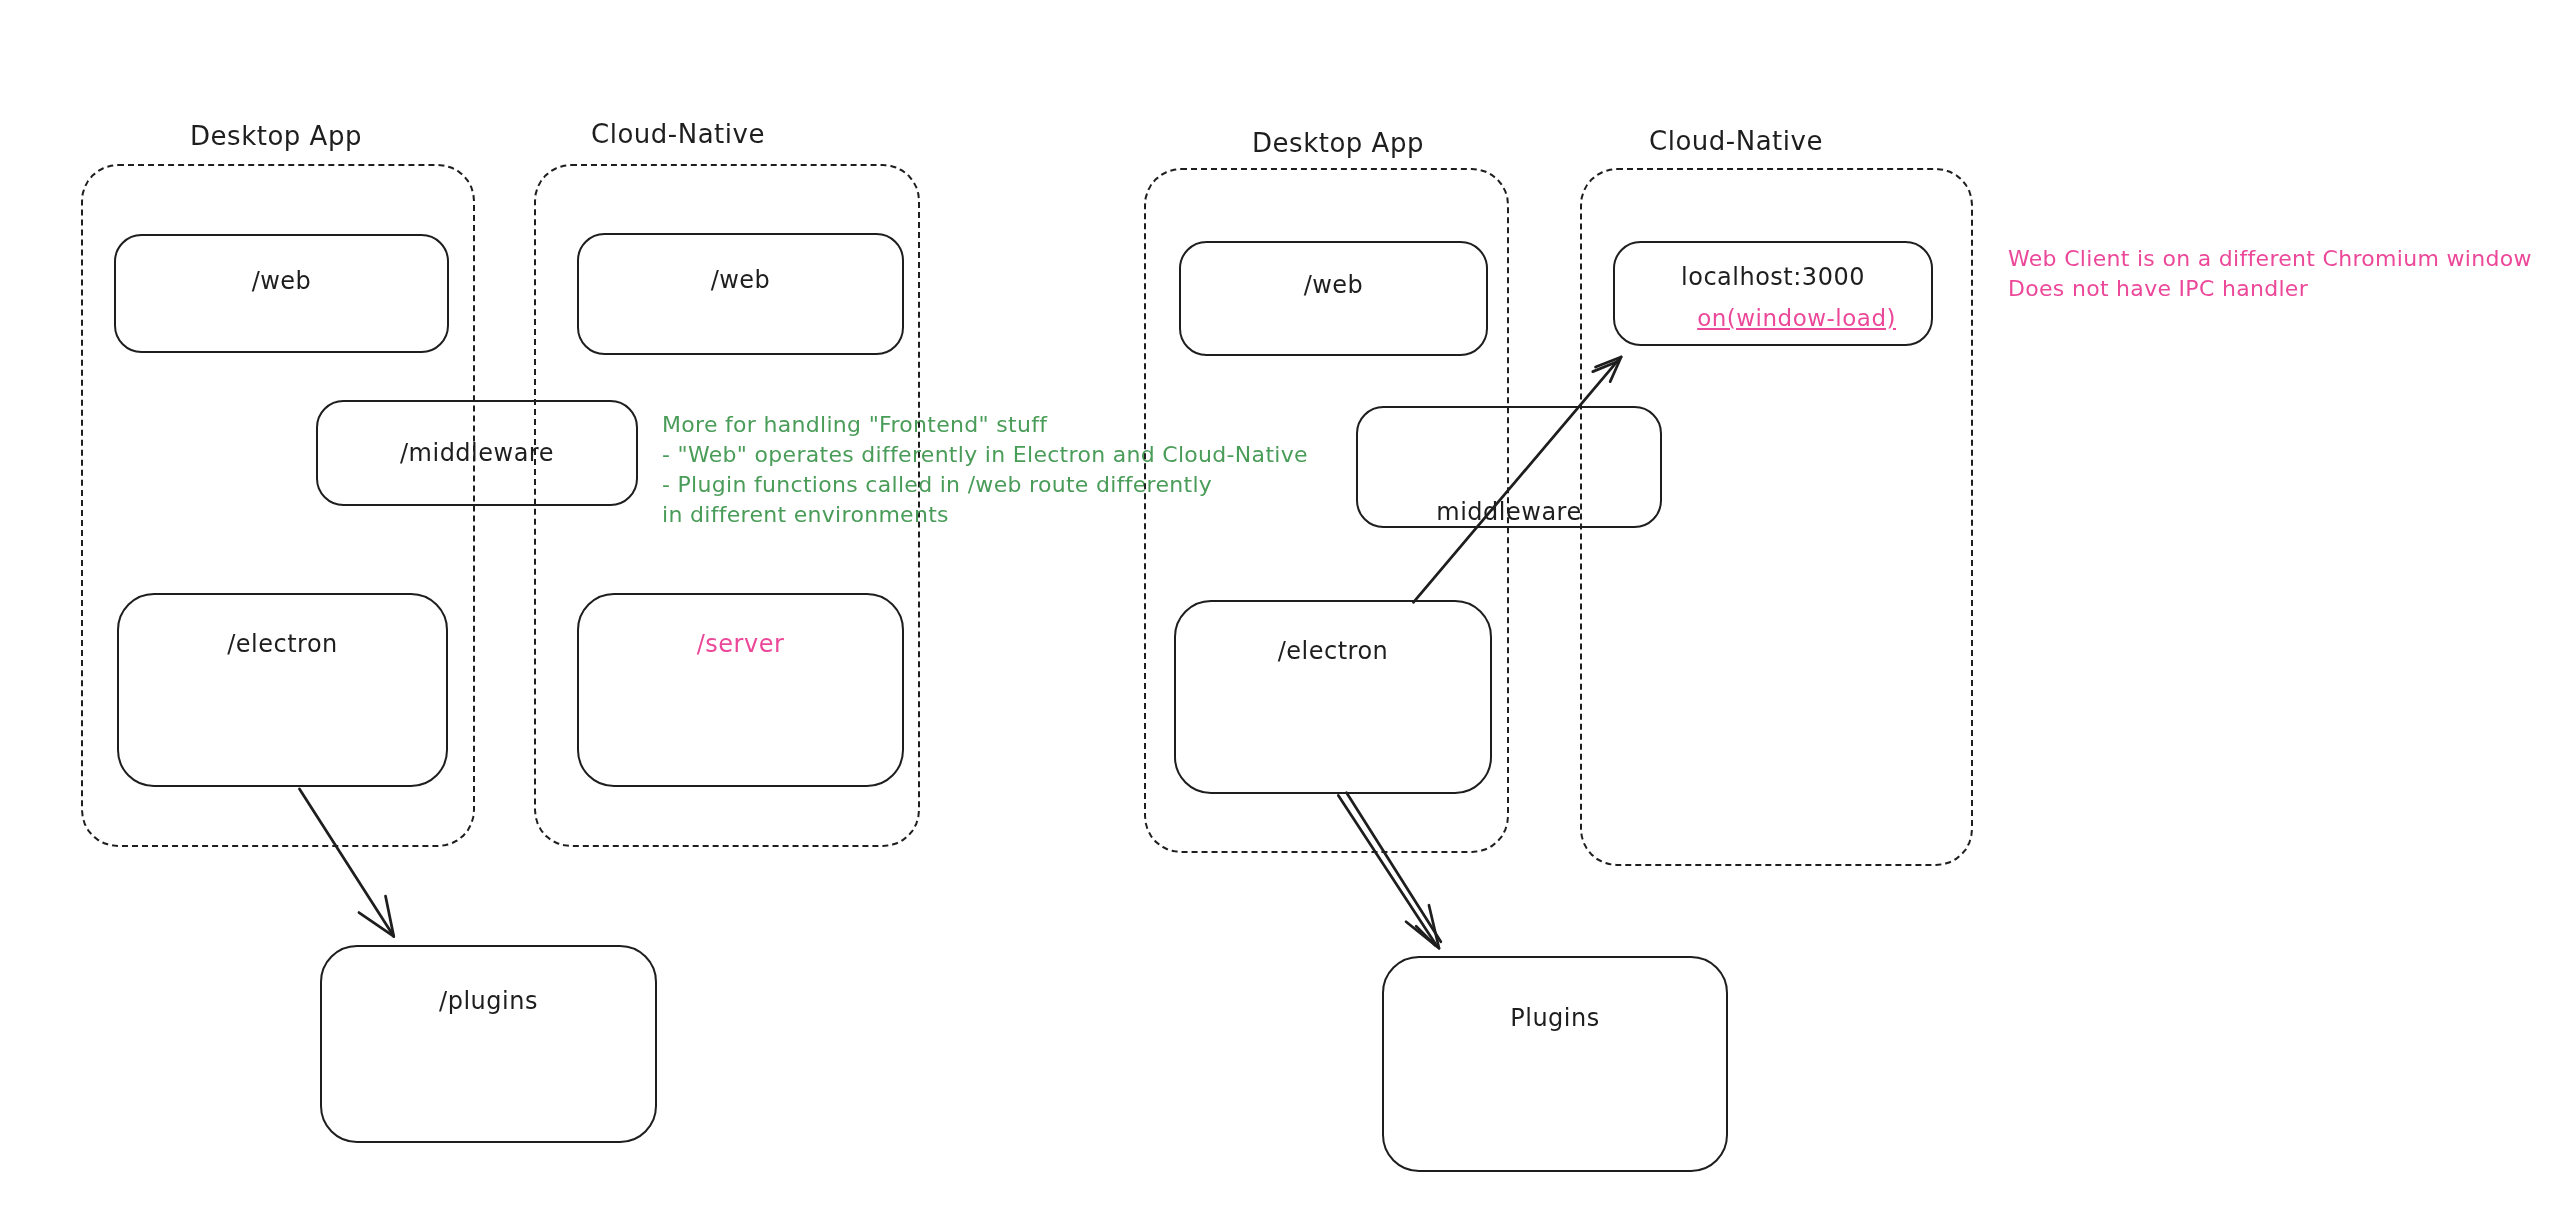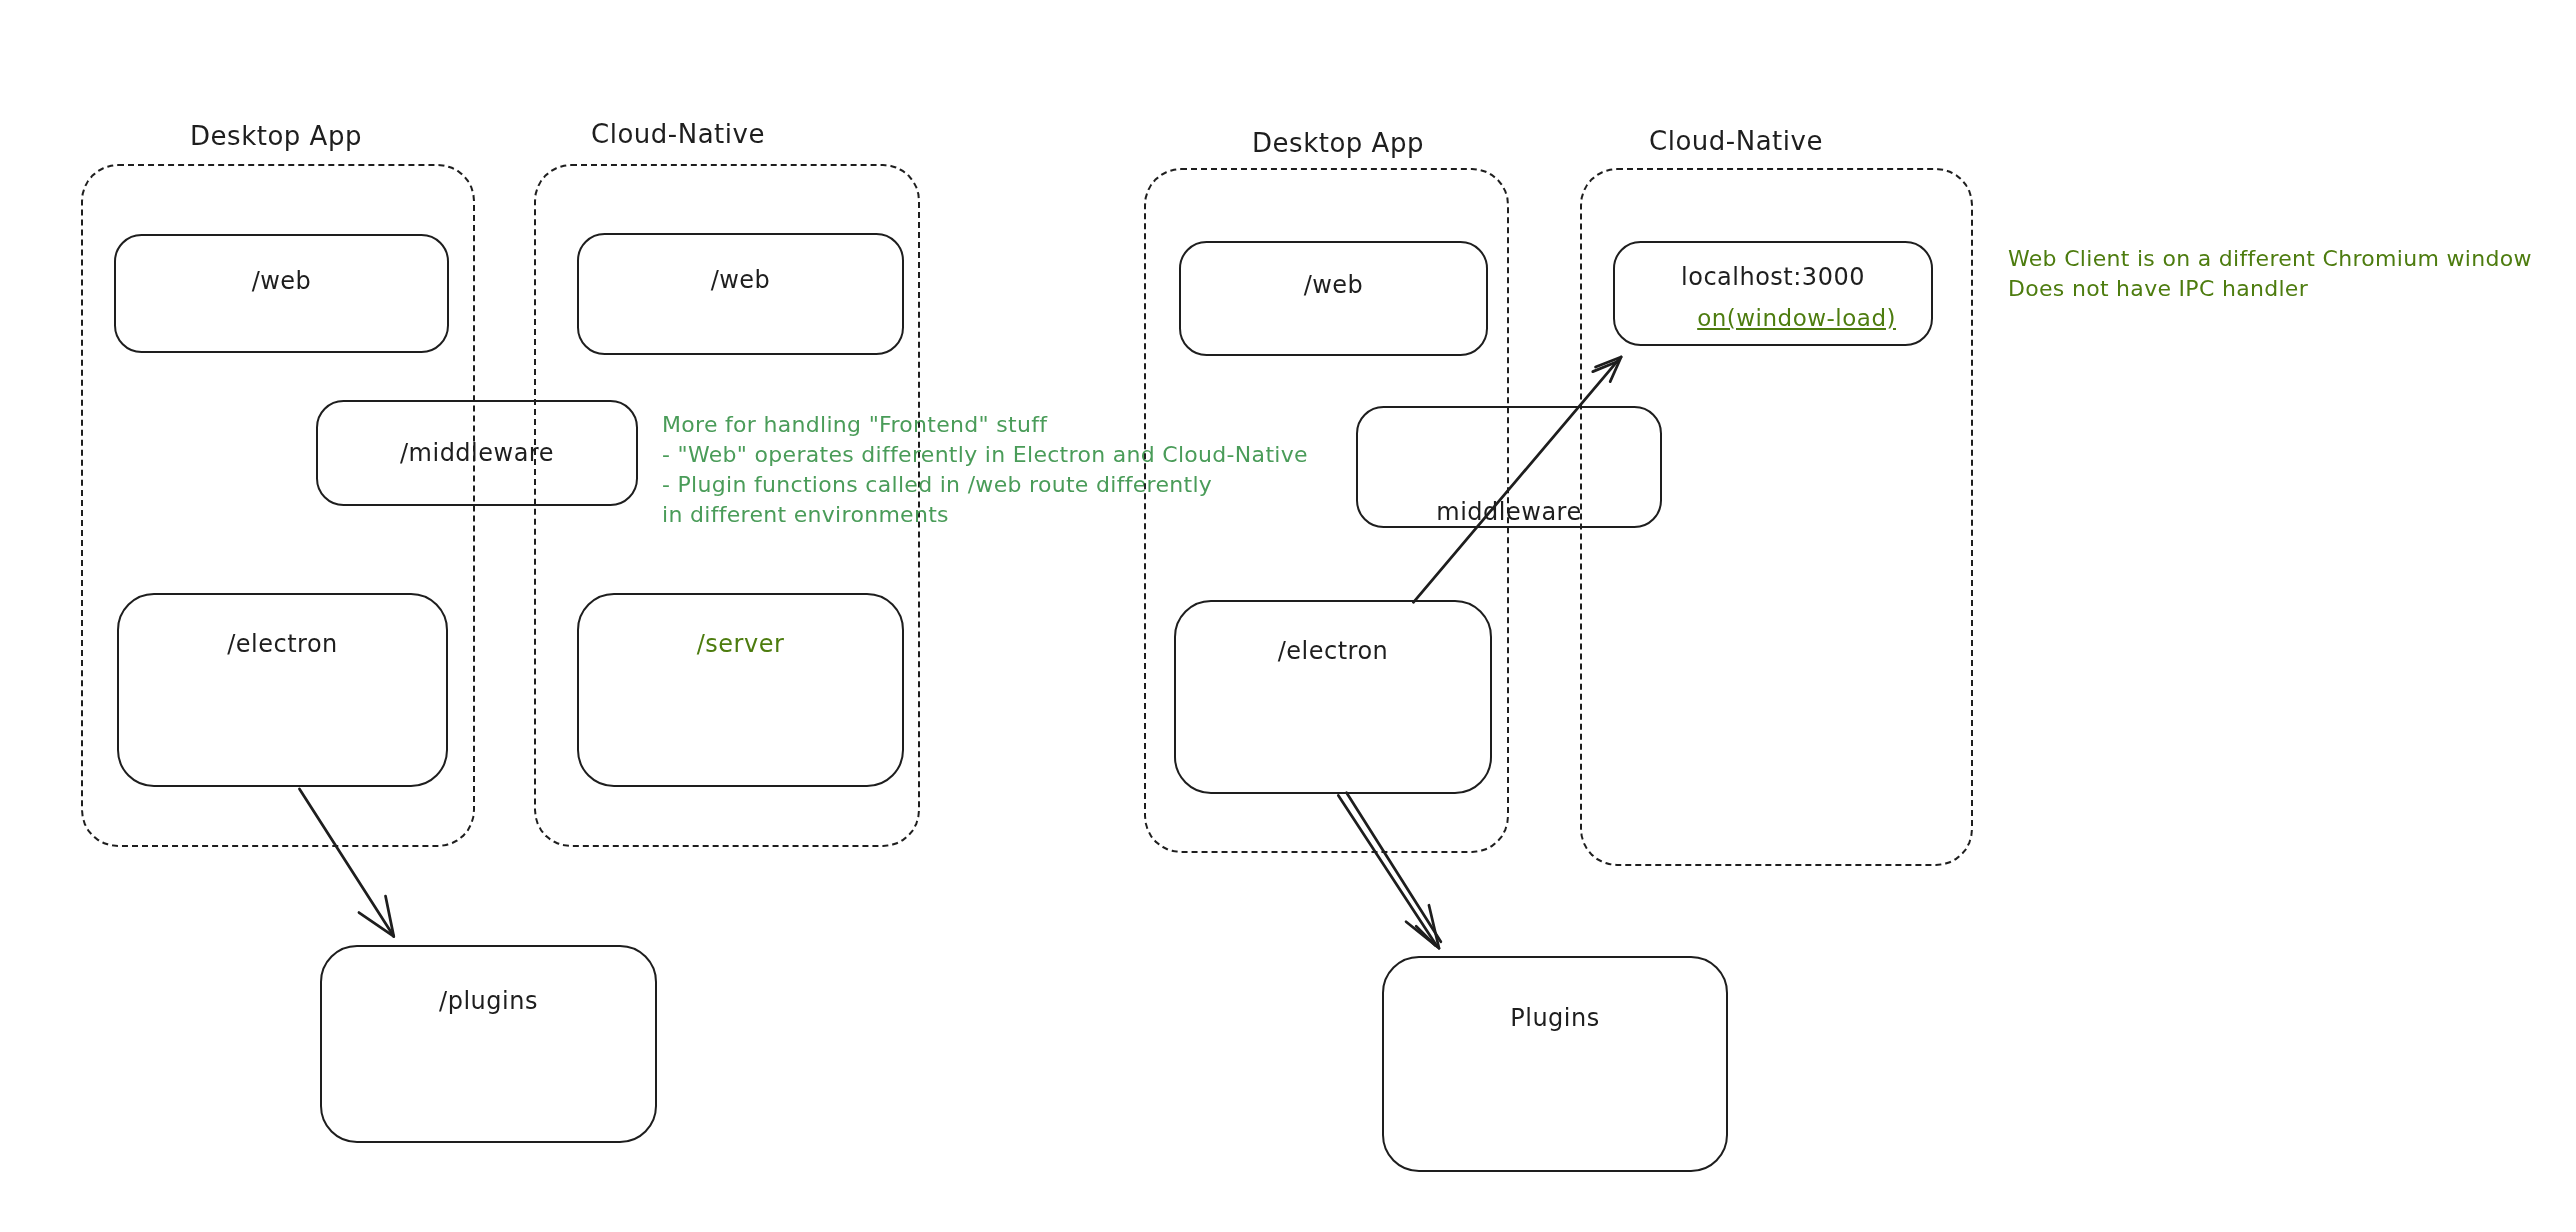--- a/index.html
+++ b/index.html
@@ -32,21 +32,21 @@
     border:2.7px solid #1e1e1e;
     border-radius:27.5px;
     background:transparent;
     box-sizing:border-box;
     text-align:center;
     font-size:24px;
     letter-spacing:0.5px;
   }
   .box.bigradius{border-radius:37px;}
   .box .blabel{display:block;}
-  .red{color:#4d7c0f;}
+  .red{color:#ec4899;}
   .green{color:#4a9c59;}
   .note{
     position:absolute;
     font-size:22px;
     line-height:30px;
     letter-spacing:0.3px;
     white-space:nowrap;
   }
   .note div{white-space:nowrap;}
   #arrows{

